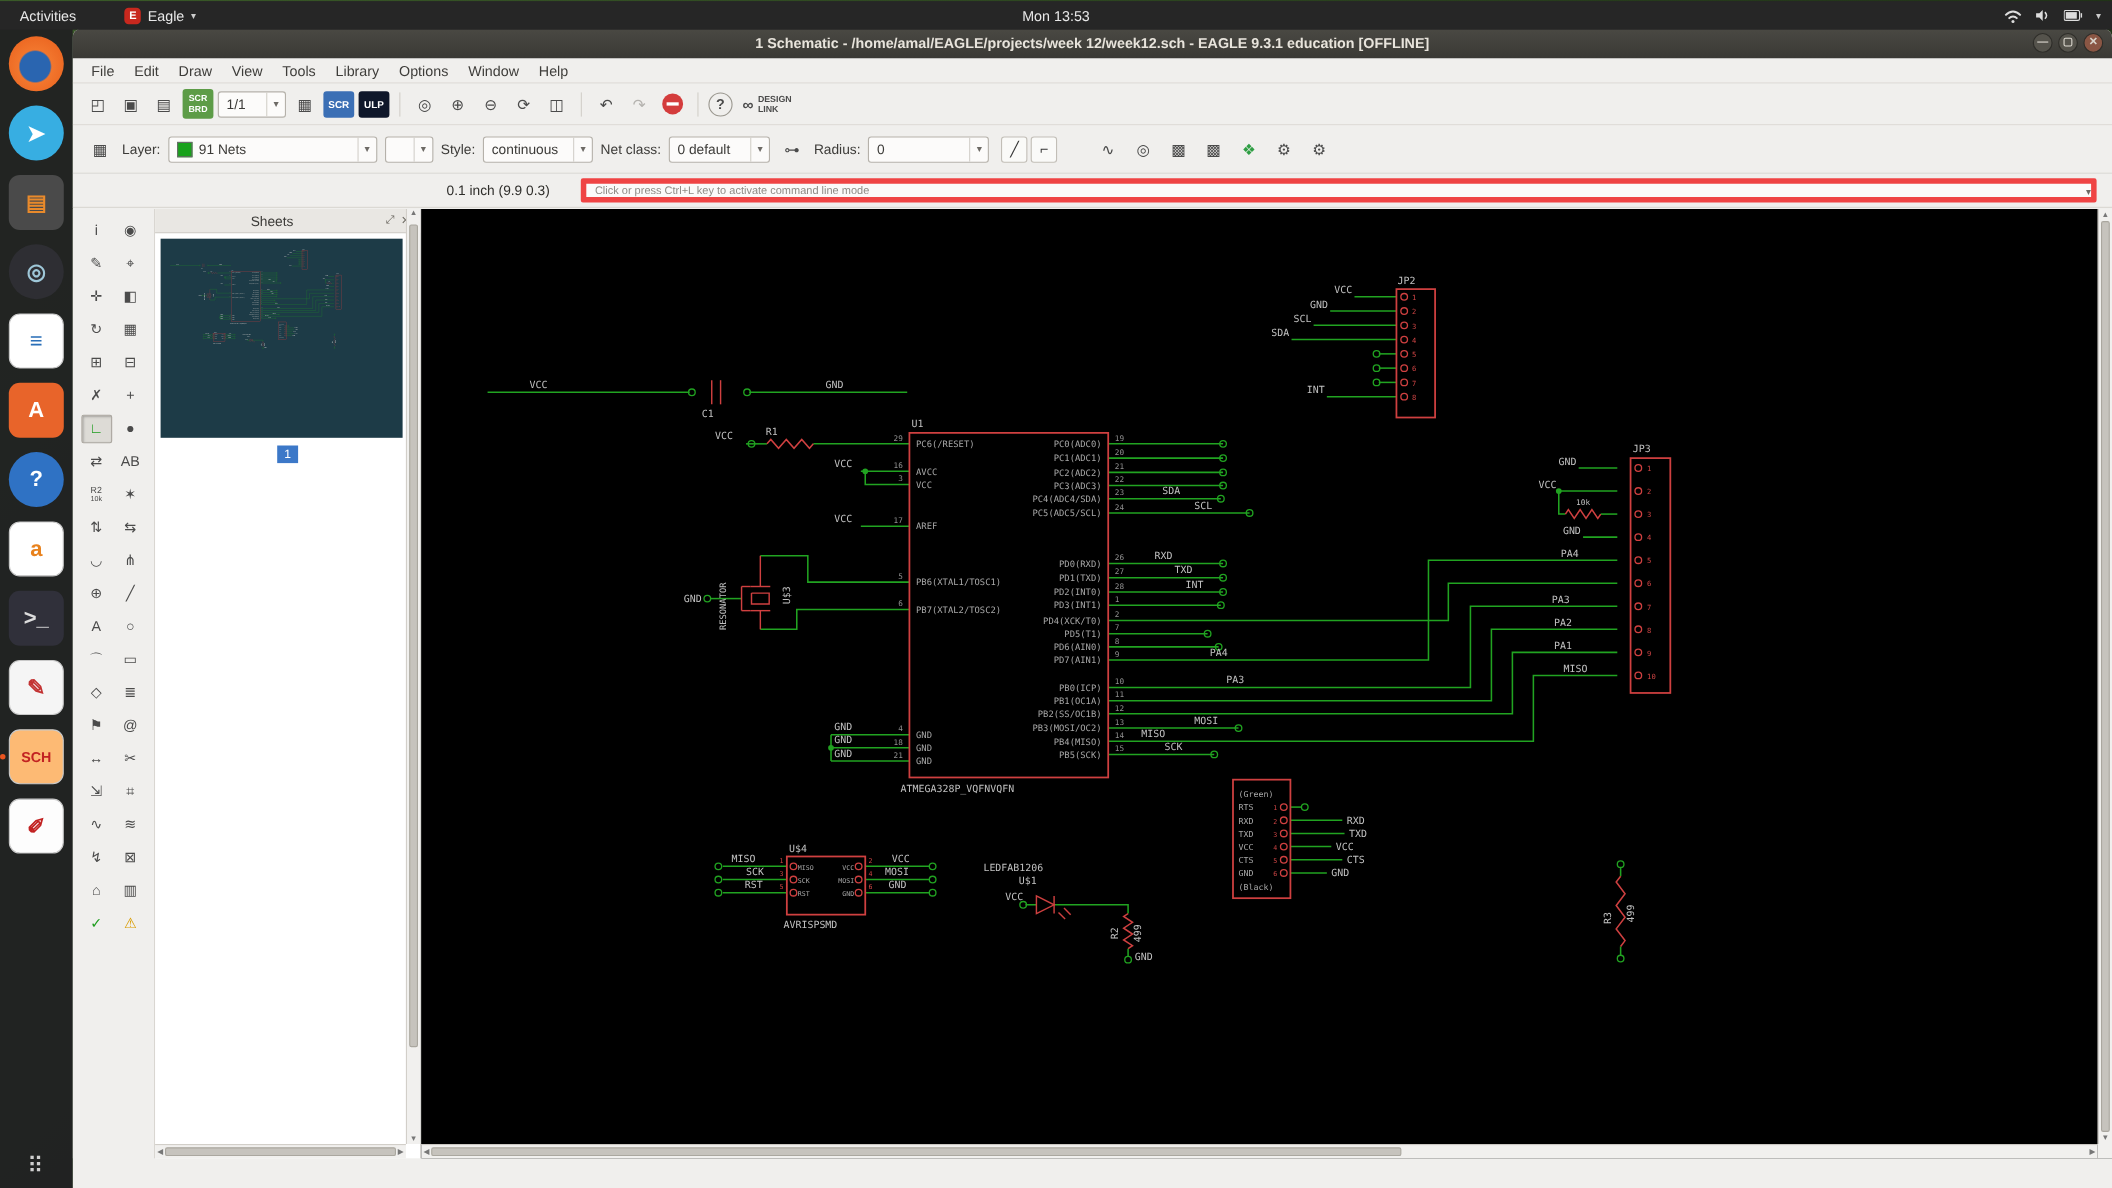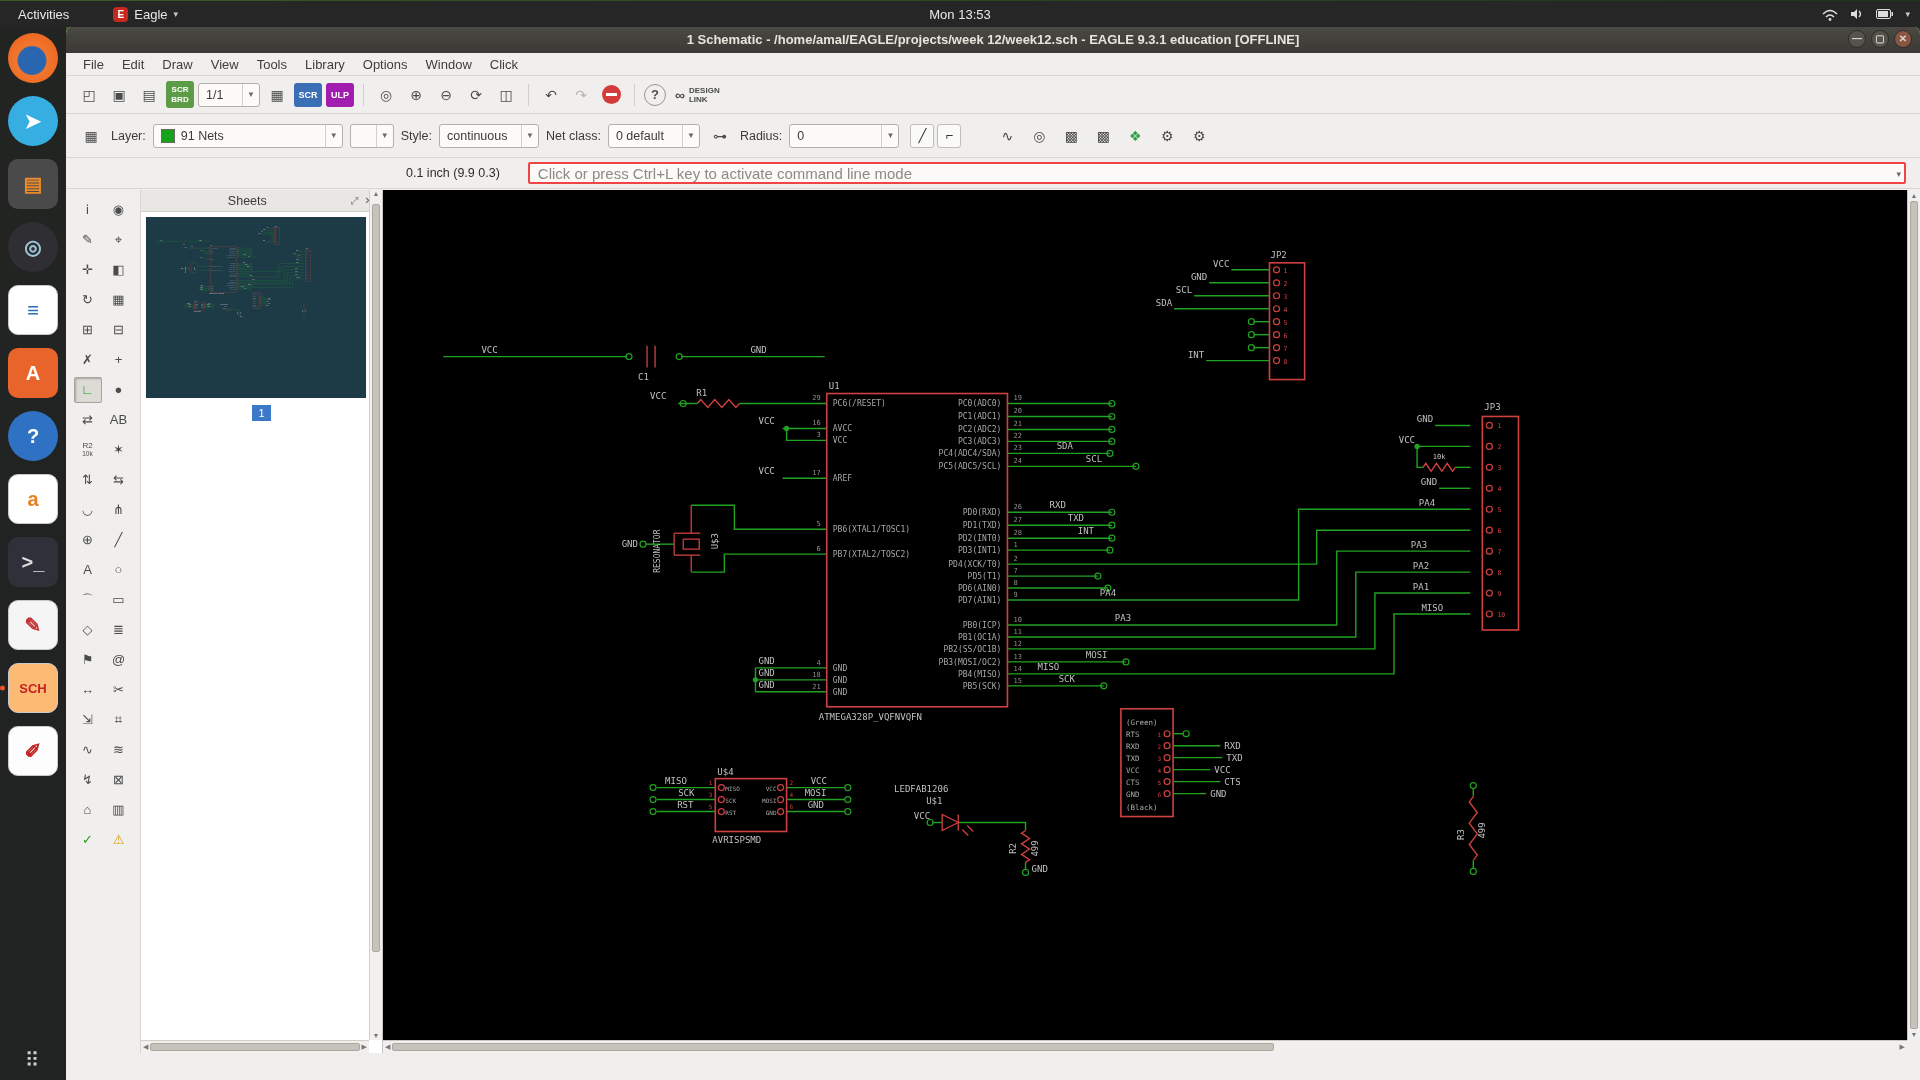--- a/index.html
+++ b/index.html
@@ -54,42 +54,42 @@
   .sep { width:1px; height:22px; background:#d2cfc9; margin:0 5px; }
   .combo { height:24px; background:#fcfbfa; border:1px solid #b5b1aa; border-radius:3px;
     display:flex; align-items:center; font-size:12.5px; color:#3c3b38; padding:0 4px 0 7px; gap:6px; }
   .combo .arr { font-size:8px; color:#6d6a65; border-left:1px solid #d3d0ca; padding-left:4px; height:100%;
     display:flex; align-items:center; }
   .scrbrd { width:28px; height:27px; background:#5d9c47; border-radius:3px; color:#fff;
     font-size:8px; font-weight:bold; line-height:1.15; display:flex; flex-direction:column;
     align-items:center; justify-content:center; }
   .chipbtn { width:28px; height:24px; border-radius:3px; color:#fff; font-size:9px; font-weight:bold;
     display:flex; align-items:center; justify-content:center; }
-  .chip-scr { background:#3b6fb5; } .chip-ulp { background:#a21caf; }
+  .chip-scr { background:#3b6fb5; } .chip-ulp { background:#0f172a; }
   .stopbtn { width:19px; height:19px; border-radius:50%; background:#d43c3c; position:relative; margin:0 4px; }
   .stopbtn::after { content:""; position:absolute; left:4px; top:8px; width:11px; height:3px; background:#fff; }
   .helpbtn { width:22px; height:22px; border-radius:50%; border:1px solid #9a978f; color:#4b4b4b;
     font-size:13px; font-weight:bold; display:flex; align-items:center; justify-content:center; }
   .dlink { display:flex; align-items:center; gap:4px; font-size:8px; font-weight:bold; color:#4b4b4b;
     border:1px solid transparent; padding:2px 4px; }
   .dlink .lk { font-size:14px; }
 
   .toolbar2 { height:44px; background:#f0efed; border-bottom:1px solid #d9d6d1;
     display:flex; align-items:center; padding-left:12px; gap:7px; font-size:12.5px; color:#3c3b38; }
   .swatch { width:14px; height:14px; border:1px solid #6a6a6a; }
   .bendbtn { width:24px; height:24px; border:1px solid #c2beb7; border-radius:3px; background:#fafaf8;
     display:flex; align-items:center; justify-content:center; color:#333; font-size:13px; }
   .tb2-right { display:flex; gap:6px; margin-left:26px; }
 
   .cmdbar { height:31px; background:#f0efed; border-bottom:1px solid #d9d6d1; display:flex;
     align-items:center; font-size:12.5px; color:#2e2d2a; }
   .coords { margin-left:340px; white-space:nowrap; }
   .cmdwrap { flex:1; margin:0 14px 0 28px; position:relative; }
-  .cmdinput { width:100%; height:22px; border:2px solid #ef4444; border-radius:2px; background:#fbfaf9;
-    font-size:15px; color:#555; padding:0 22px 0 8px; font-family:"Liberation Sans",sans-serif; }
+  .cmdinput { width:100%; height:22px; border:5px solid #ef4444; border-radius:2px; background:#fbfaf9;
+    font-size:10px; color:#555; padding:0 22px 0 8px; font-family:"Liberation Sans",sans-serif; }
   .cmdinput::placeholder { color:#8d8a84; }
   .cmdarr { position:absolute; right:5px; top:7px; font-size:9px; color:#6d6a65; }
 
   .workarea { position:absolute; left:0; top:164px; right:0; bottom:27px; }
 
   
   .palette { position:absolute; left:0; top:0; width:75px; height:100%; background:#f0efed;
     border-right:1px solid #d9d6d1; padding:5px 7px; display:grid;
     grid-template-columns:1fr 1fr; grid-auto-rows:29px; gap:1px 2px; align-items:center; justify-items:center; }
   .ptool { width:28px; height:26px; display:flex; flex-direction:column; align-items:center;
@@ -218,21 +218,21 @@
 
   <div class="menubar" id="menubar">
       <span class="mi">File</span>
       <span class="mi">Edit</span>
       <span class="mi">Draw</span>
       <span class="mi">View</span>
       <span class="mi">Tools</span>
       <span class="mi">Library</span>
       <span class="mi">Options</span>
       <span class="mi">Window</span>
-      <span class="mi">Click</span>
+      <span class="mi">Help</span>
     </div>
 
   <div class="toolbar1" id="toolbar1">
       <span class="tbtn">◰</span>
       <span class="tbtn">▣</span>
       <span class="tbtn">▤</span>
       <span class="scrbrd">
         <span>SCR</span>
         <span>BRD</span>
       </span>

